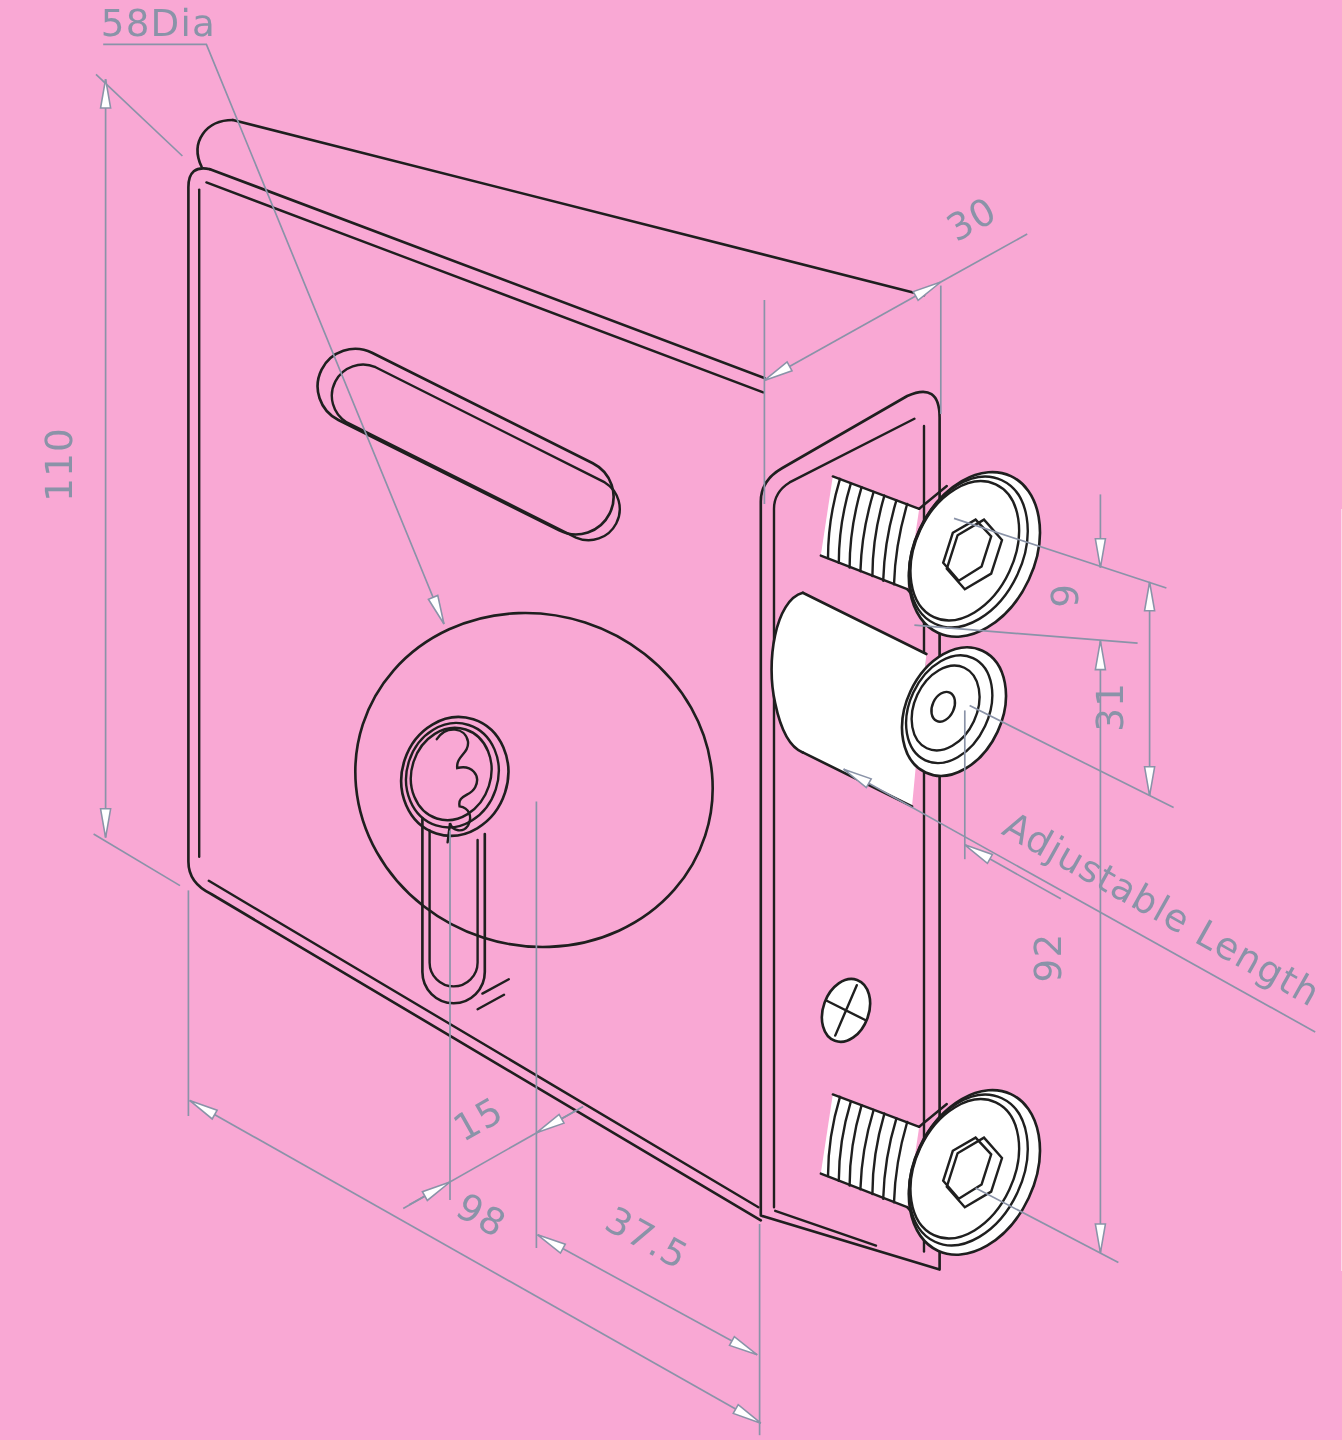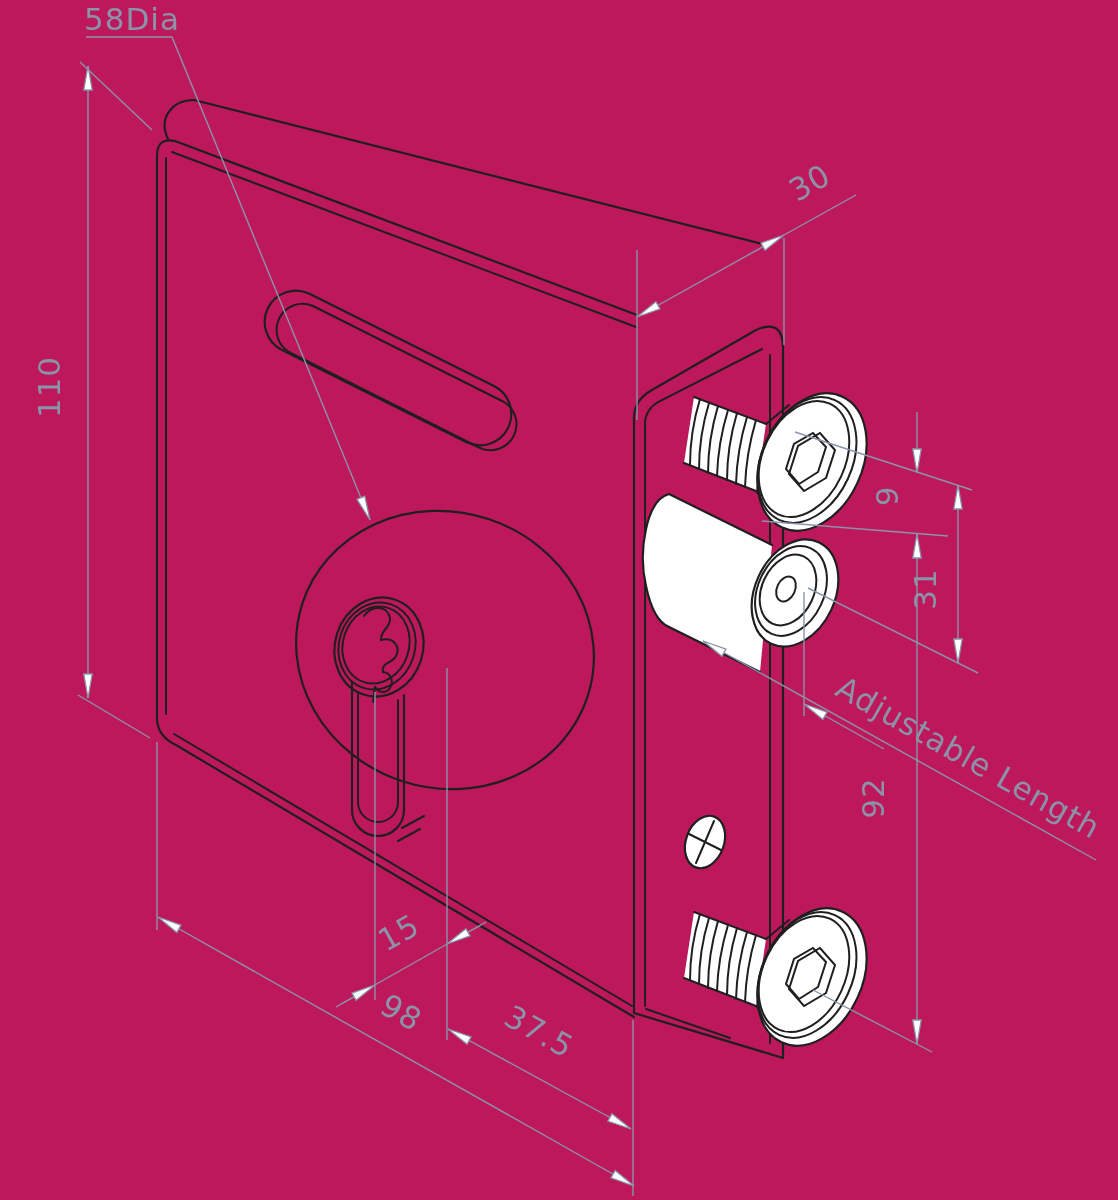--- a/index.html
+++ b/index.html
@@ -1,16 +1,16 @@
 <!DOCTYPE html>
 <html><head>
 <meta charset="utf-8">
 <style>
   html,body{margin:0;padding:0;background:#ffffff;}
-  .canvas{width:1118px;height:1200px;background:#be185d;position:relative;overflow:hidden;
+  .canvas{width:1118px;height:1200px;background:#f9a8d4;position:relative;overflow:hidden;
           font-family:"DejaVu Sans","Liberation Sans",sans-serif;}
   svg{display:block;}
   .g{stroke:#1f1f1f;stroke-width:2.2;fill:none;stroke-linecap:round;stroke-linejoin:round;}
   .gt{stroke:#1f1f1f;stroke-width:2;fill:none;stroke-linecap:round;}
   .wf{fill:#ffffff;stroke:none;}
   .wfs{fill:#ffffff;stroke:#1f1f1f;stroke-width:2.2;}
   .d{stroke:#8a93a8;stroke-width:1.4;fill:none;}
   .dt{fill:#8a93a8;font-size:31px;letter-spacing:1px;}
 </style>
 </head>

